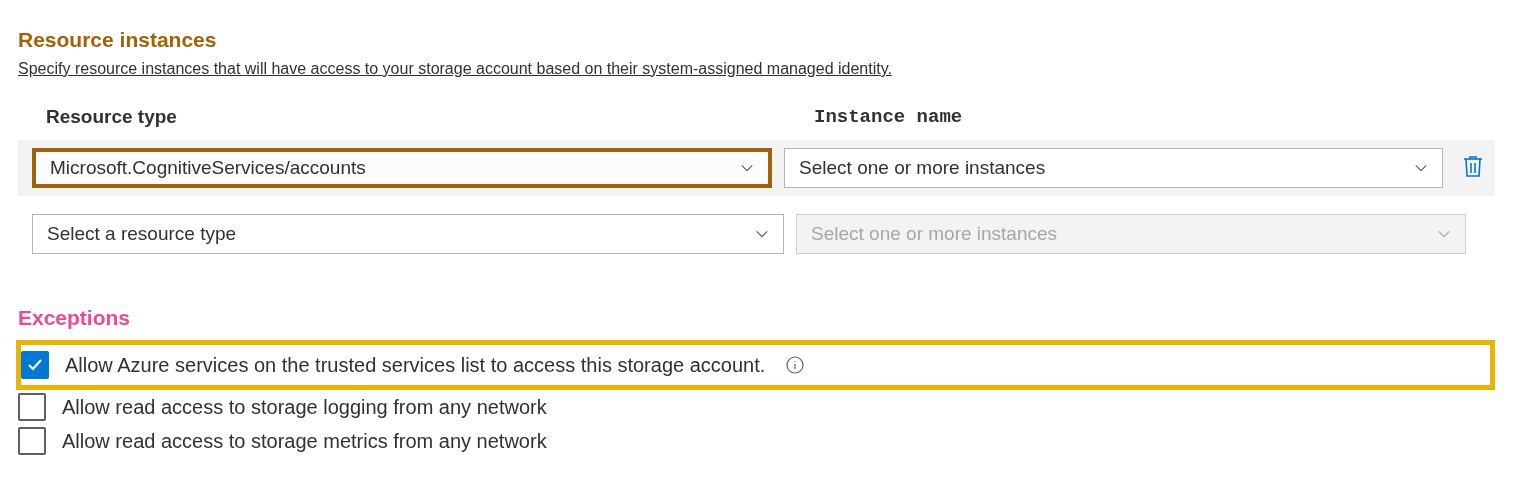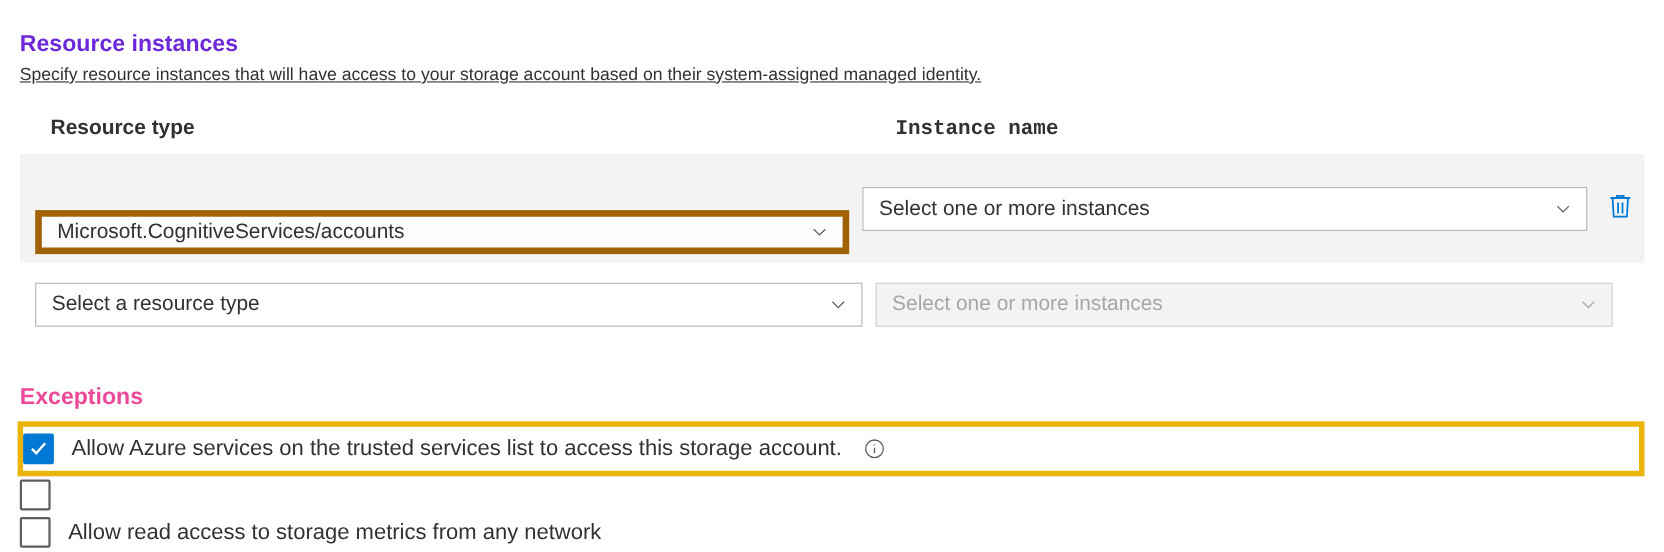--- a/index.html
+++ b/index.html
@@ -10,21 +10,21 @@
     body {
       font-family: "Segoe UI", -apple-system, BlinkMacSystemFont, sans-serif;
       background: #ffffff;
       padding: 28px 18px;
       width: 1513px;
       color: #323130;
     }
     .section-heading {
       font-size: 21px;
       font-weight: 600;
-      color: #6d28d9;
+      color: #a16207;
       margin-bottom: 8px;
     }
     .section-desc {
       font-size: 16px;
       font-weight: 400;
       color: #323130;
       margin-bottom: 28px;
       text-decoration: underline;
     }
     .columns-row {
@@ -62,23 +62,22 @@
       display: flex;
       align-items: center;
       justify-content: space-between;
       padding: 0 14px;
       font-size: 19px;
       color: #323130;
       cursor: pointer;
     }
     .dropdown.rt { width: 752px; }
     .dropdown.rt.selected {
-      border: 6px solid #a16207;
+      border: 4px solid #a16207;
       background: #fcfbfd;
-      margin-top: 43px;
     }
     .dropdown.in { width: 670px; }
     .dropdown.disabled {
       background: #f3f3f3;
       border: 1px solid #cfcfcf;
       color: #a6a6a6;
       cursor: default;
     }
     .dropdown-text {
       white-space: nowrap;
@@ -234,20 +233,21 @@
       <circle cx="9" cy="5.5" r="0.6" fill="#605e5c" stroke="none"></circle>
       <path d="M9 8 V13"></path>
     </svg>
   </span>
 </div>
 
 <div class="exception-row">
   <span class="checkbox">
     
   </span>
+  <span class="exception-label">Allow read access to storage logging from any network</span>
 </div>
 
 <div class="exception-row">
   <span class="checkbox">
     
   </span>
   <span class="exception-label">Allow read access to storage metrics from any network</span>
 </div>
 
 </body></html>

